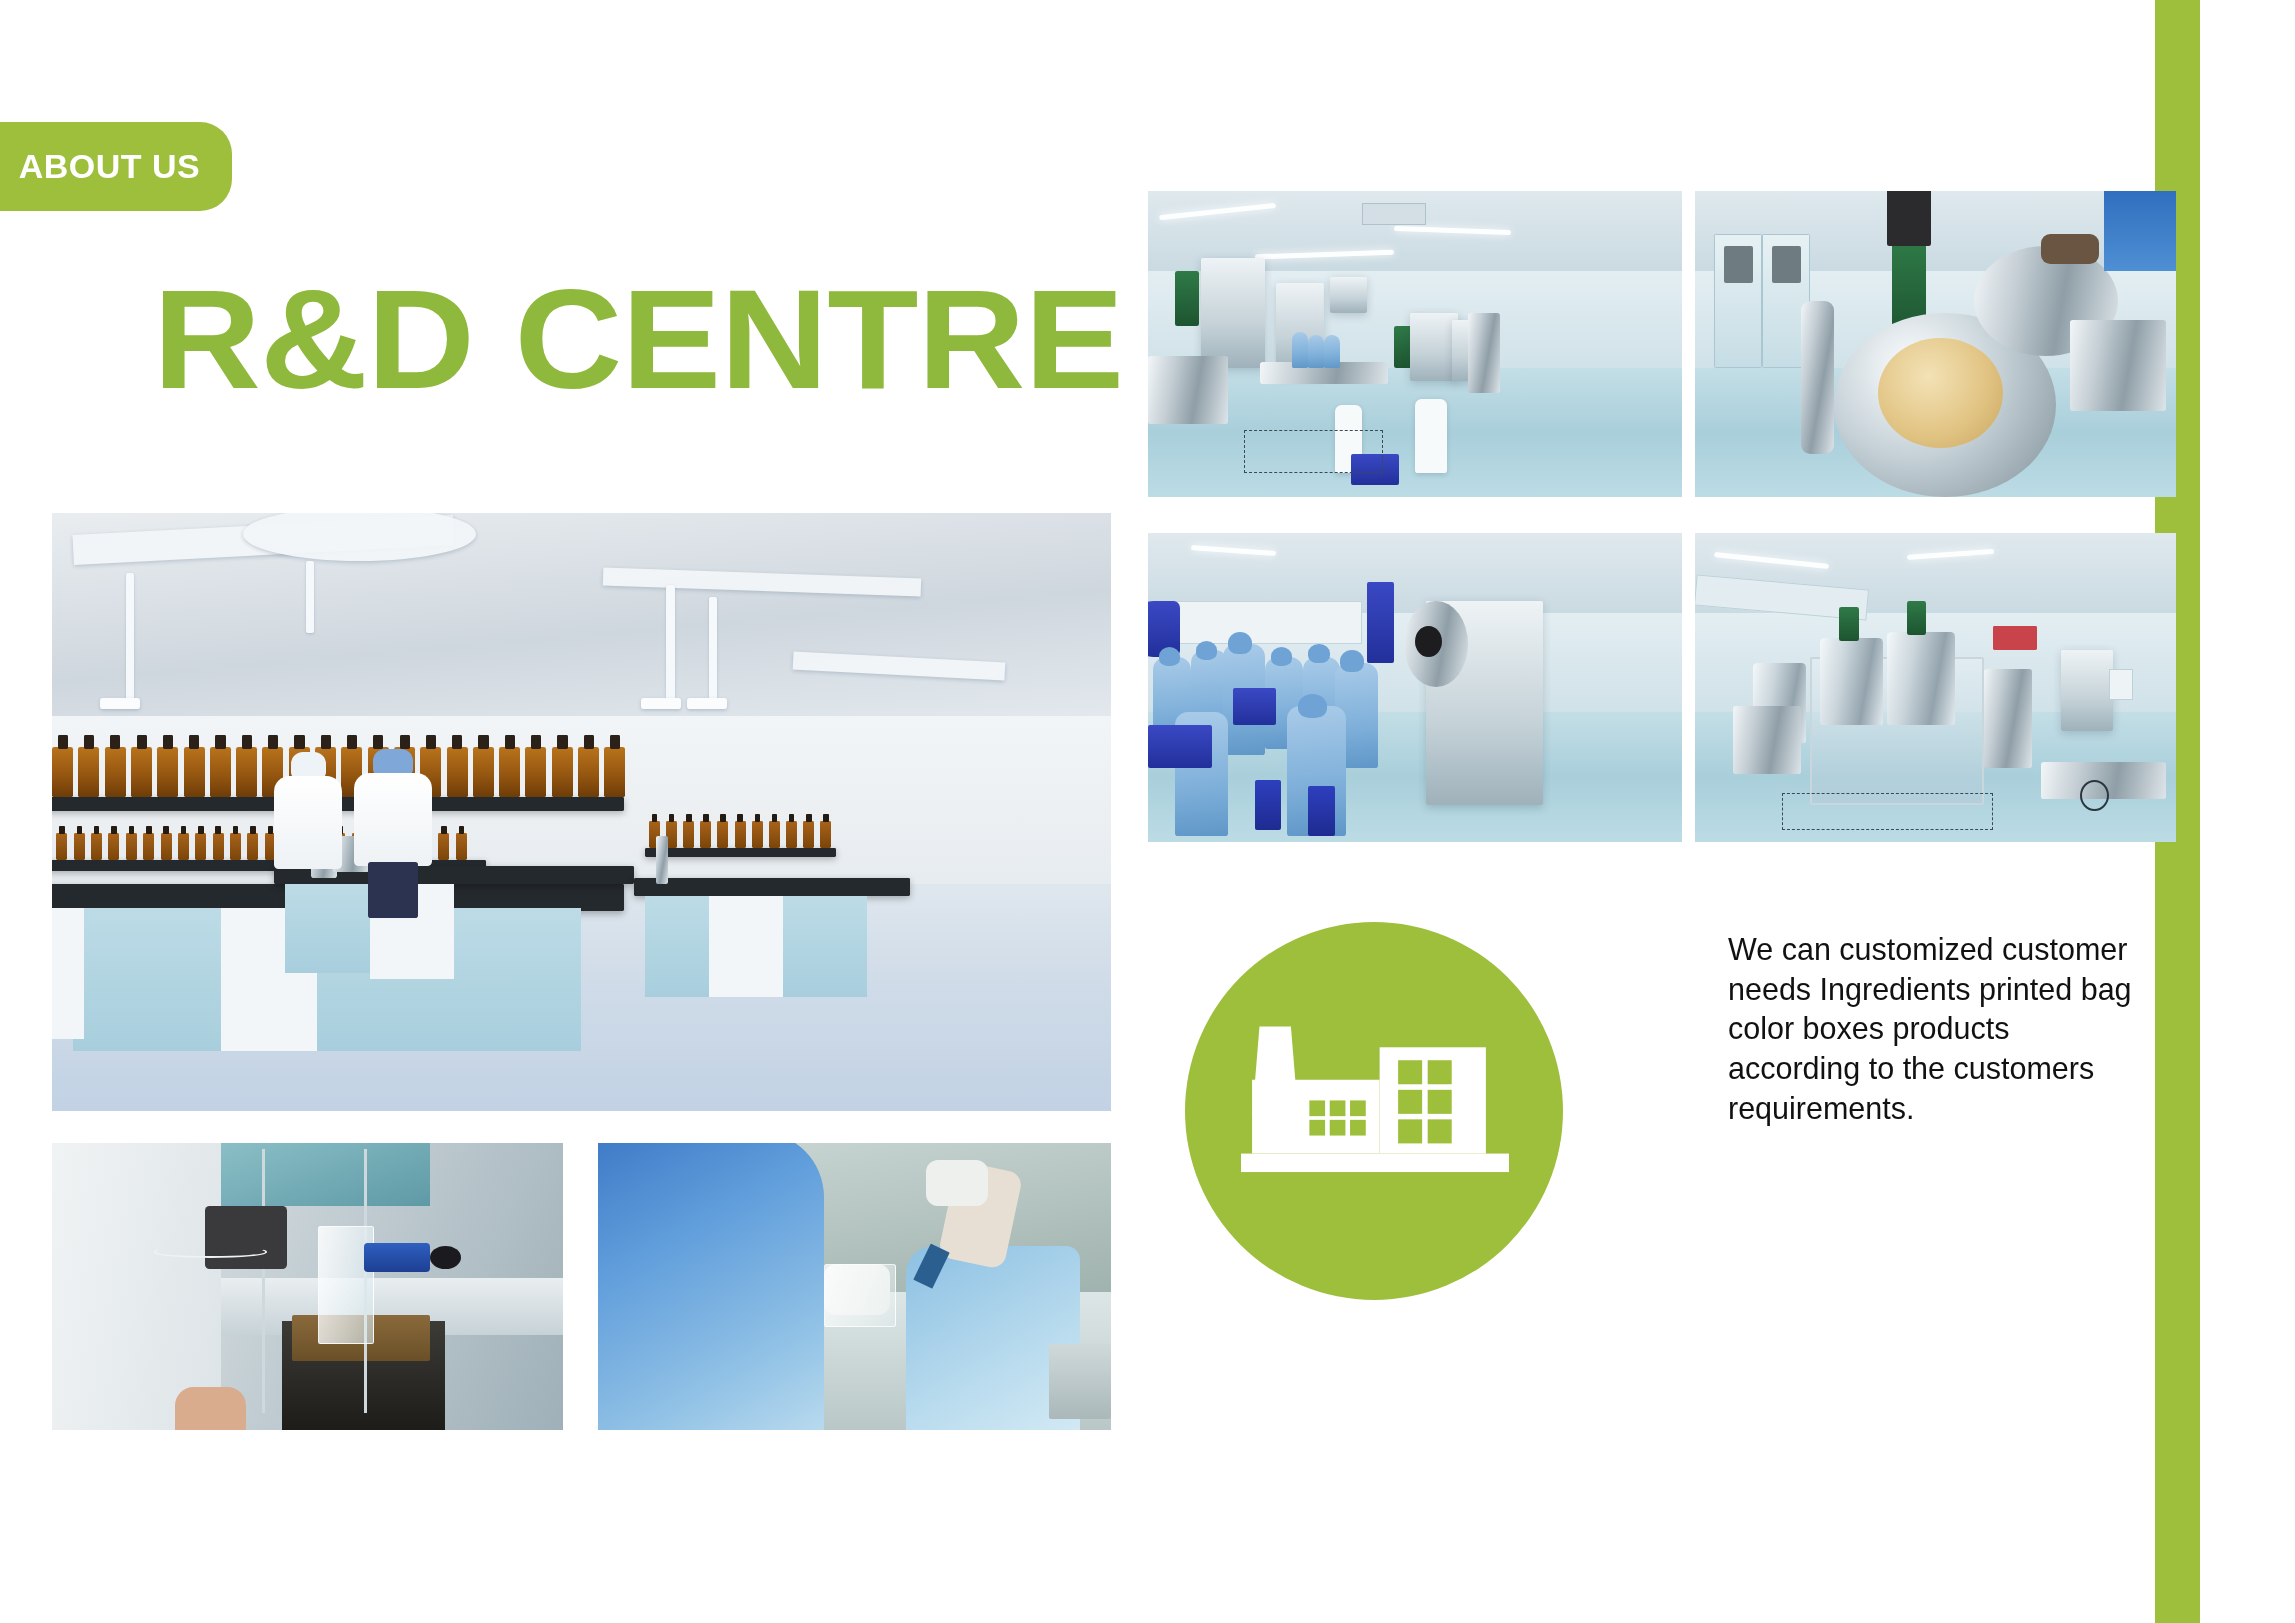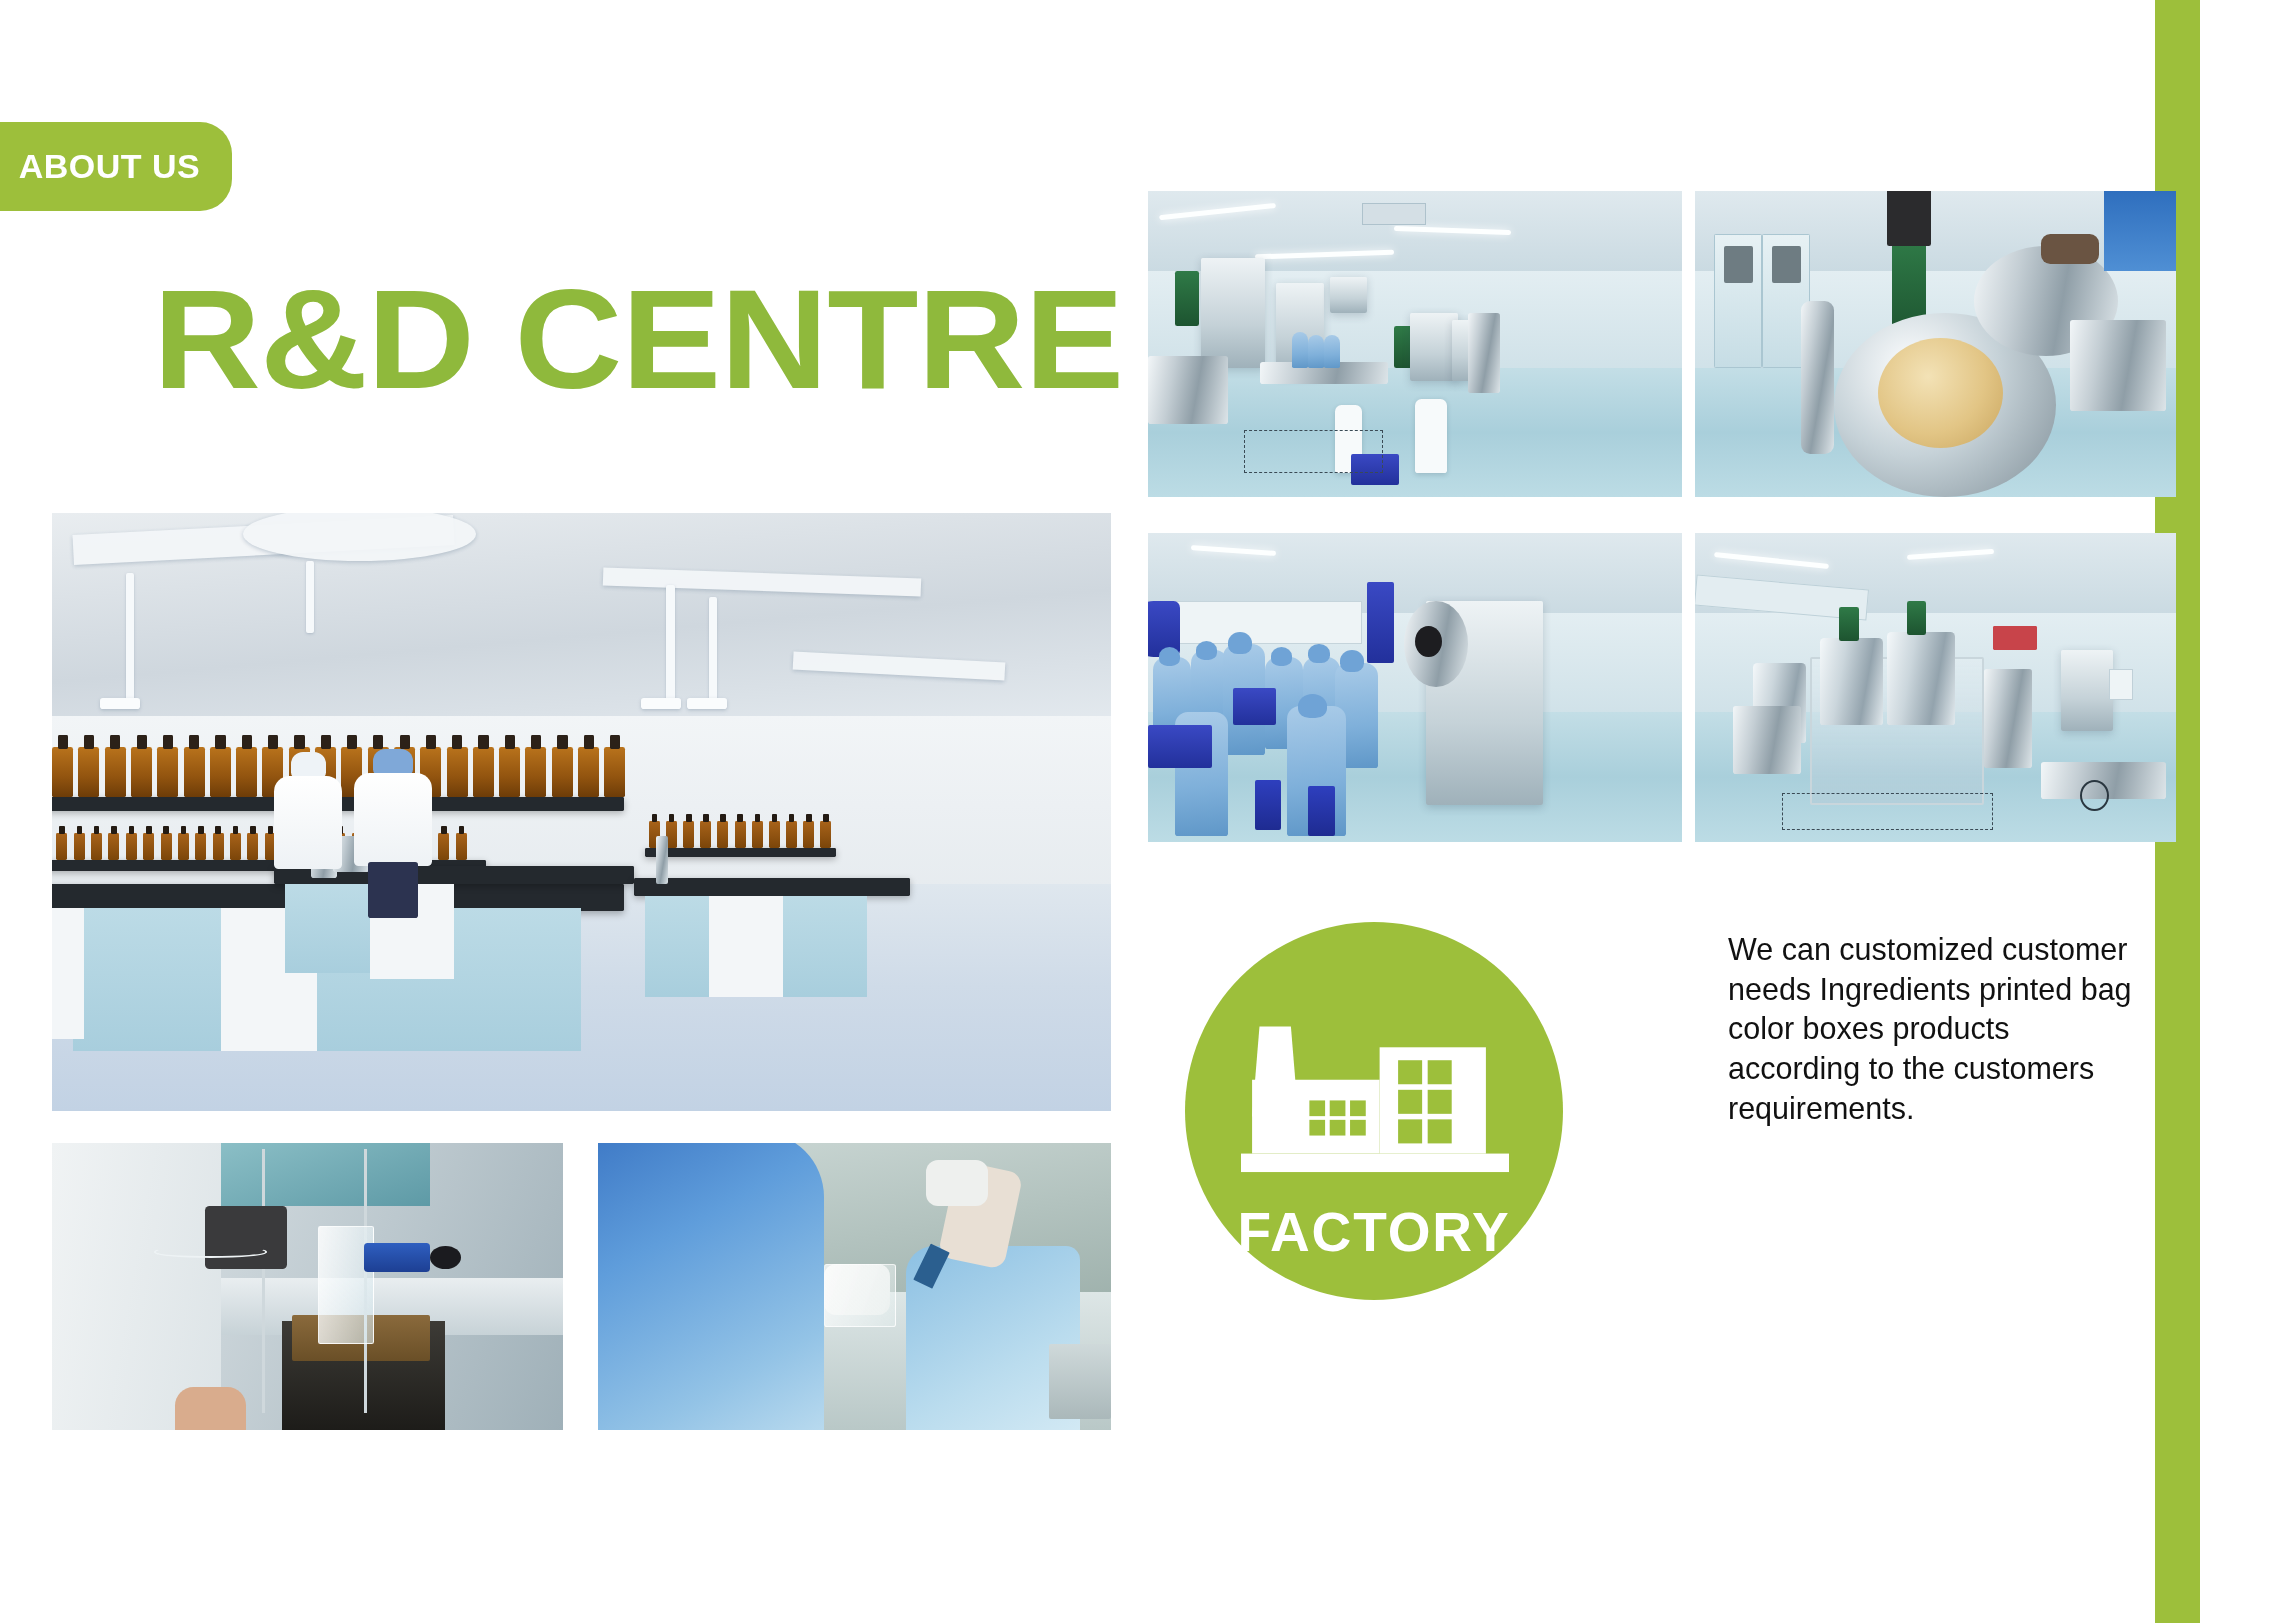--- a/index.html
+++ b/index.html
@@ -493,19 +493,18 @@
     <rect x="192" y="257" width="34" height="34" fill="#9dbf3b"></rect>
     <rect x="236" y="257" width="34" height="34" fill="#9dbf3b"></rect>
 
     <rect x="340" y="128" width="52" height="52" fill="#9dbf3b"></rect>
     <rect x="404" y="128" width="52" height="52" fill="#9dbf3b"></rect>
     <rect x="340" y="192" width="52" height="52" fill="#9dbf3b"></rect>
     <rect x="404" y="192" width="52" height="52" fill="#9dbf3b"></rect>
     <rect x="340" y="256" width="52" height="52" fill="#9dbf3b"></rect>
     <rect x="404" y="256" width="52" height="52" fill="#9dbf3b"></rect>
   </svg>
-  <div class="factory-label">FACTORY</div>
 </div>
 
 <div class="desc">
   <p>We can customized customer needs Ingredients printed bag color boxes products according to the customers requirements.</p>
 </div>
 
 
 </body></html>

